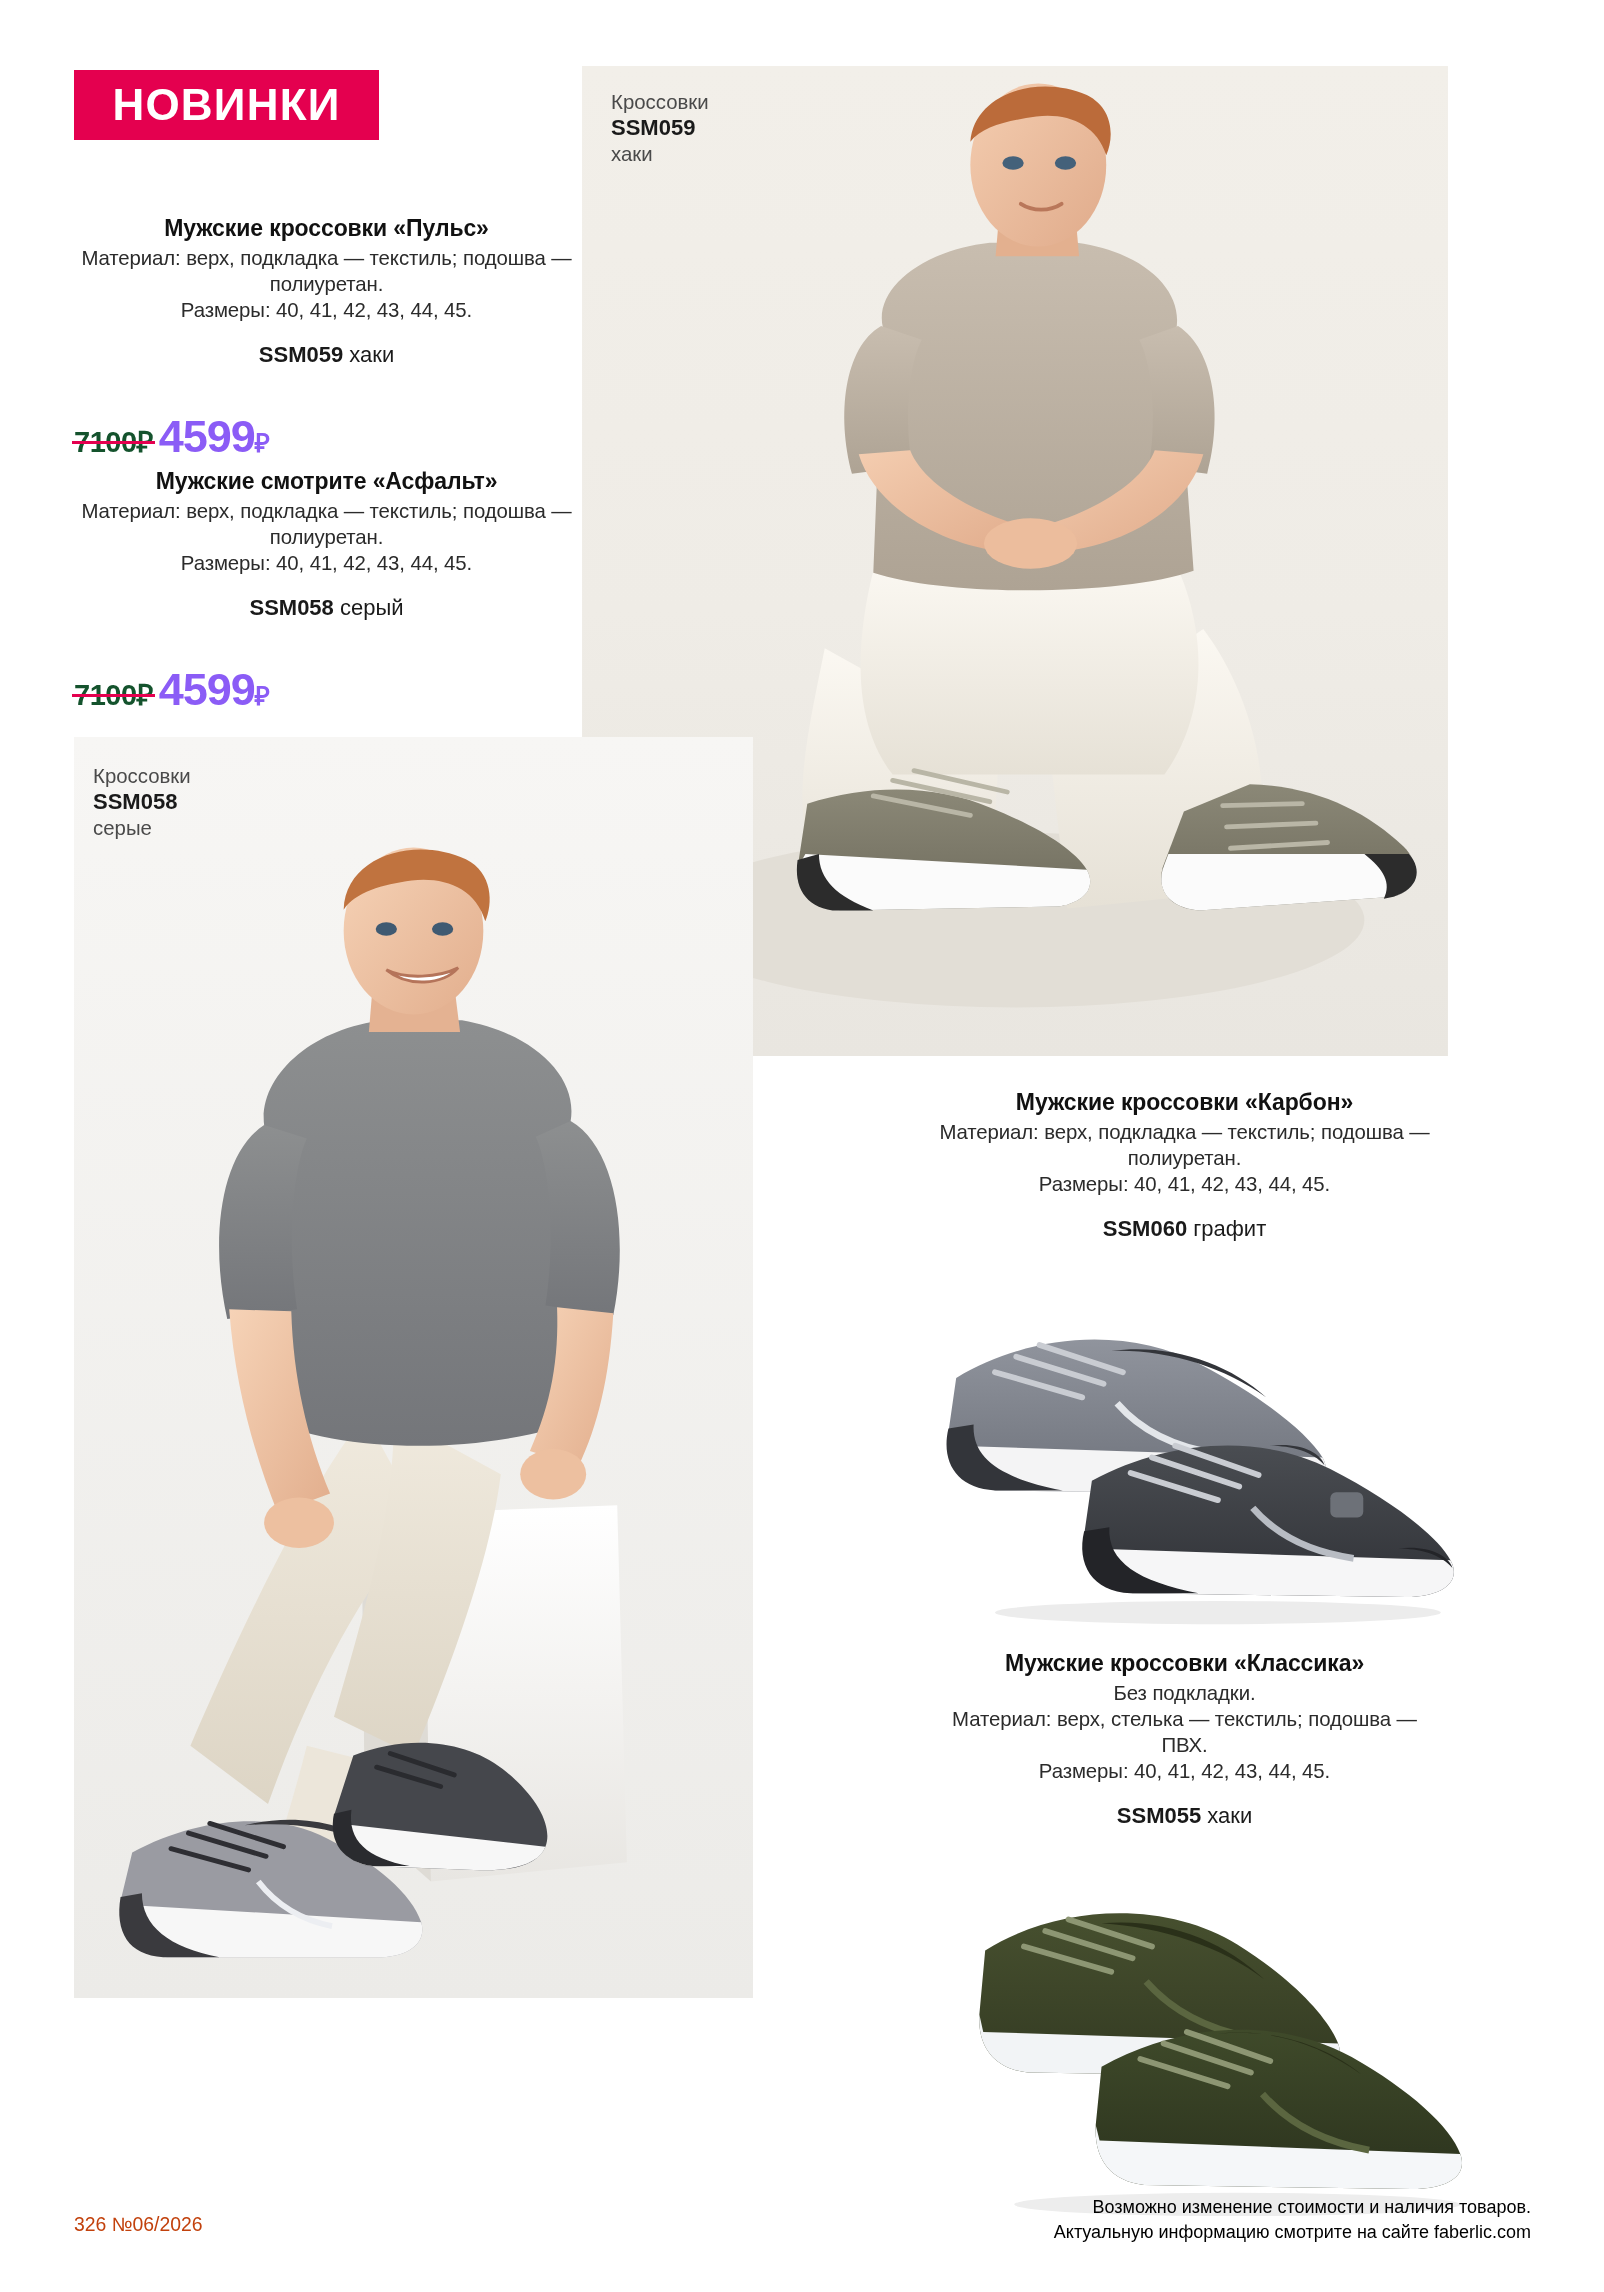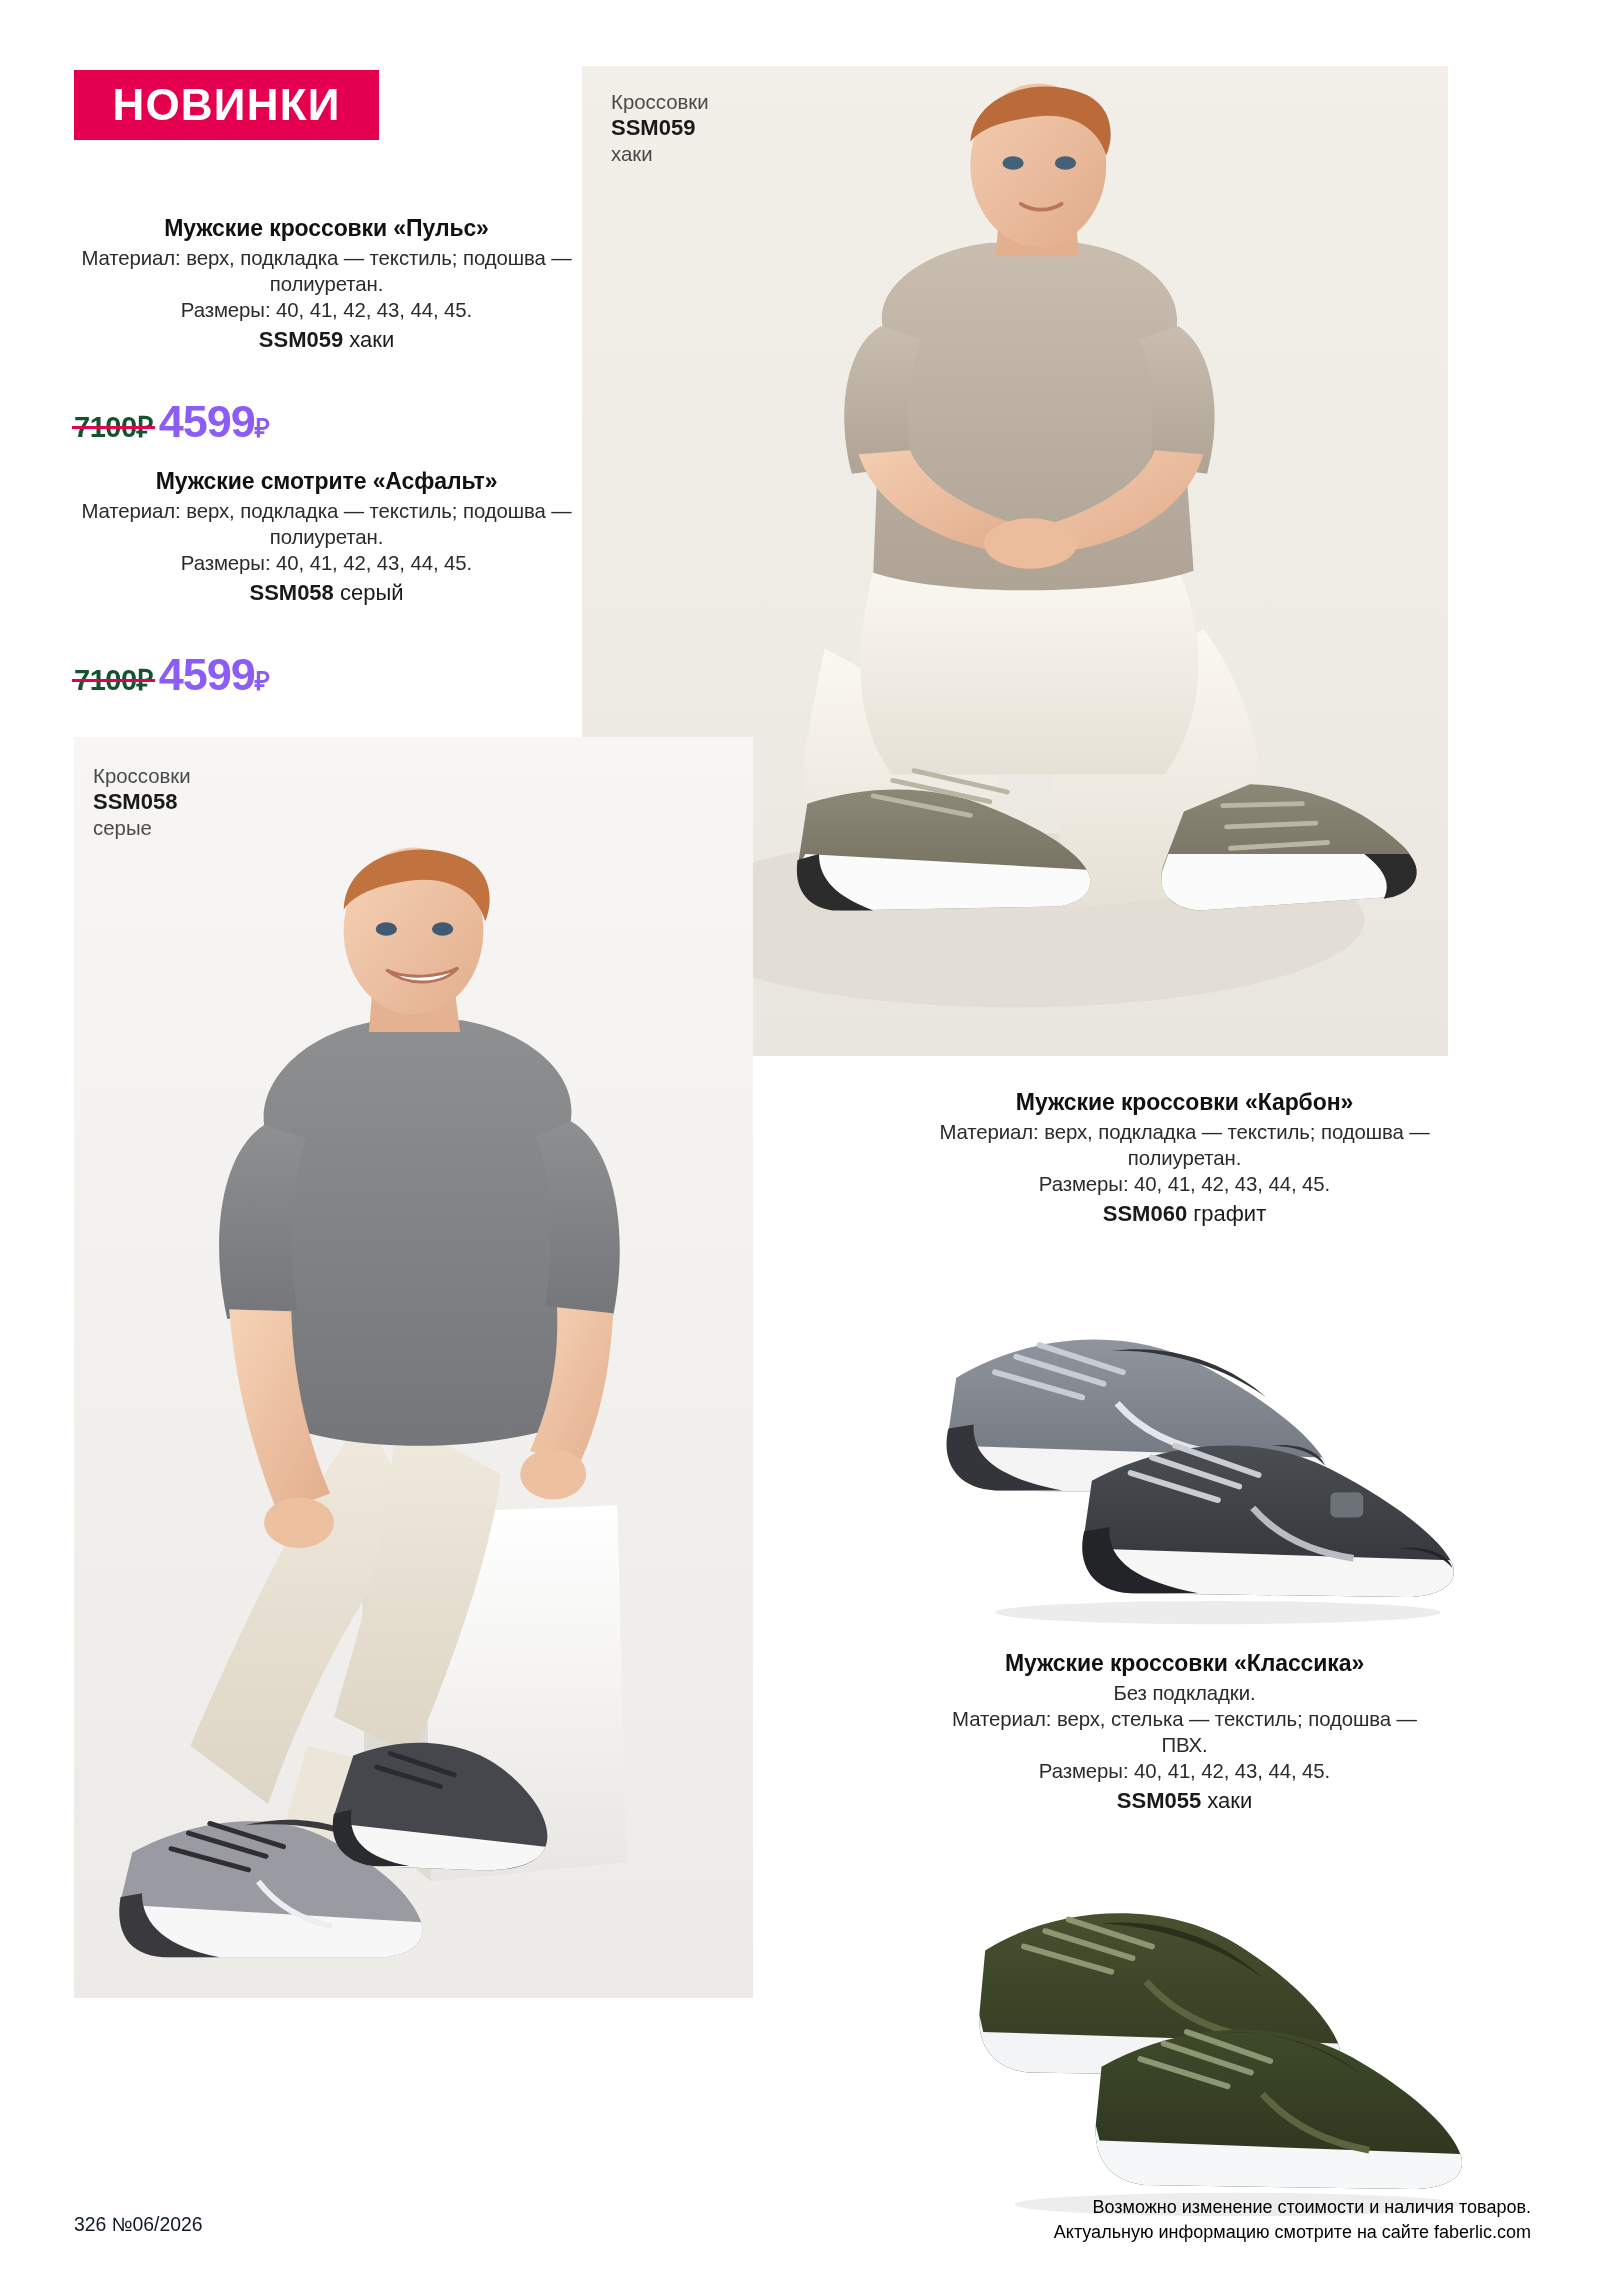--- a/index.html
+++ b/index.html
@@ -41,21 +41,21 @@
   }
   .prod-desc {
     font-size: 20.4px;
     line-height: 26px;
     color: #2b2b2b;
     letter-spacing: -0.1px;
   }
   .prod-code {
     font-size: 22px;
     color: #1a1a1a;
-    margin-top: 4px;
+    margin-top: 19px;
   }
   .prod-code b { font-weight: bold; }
   .prod-code .color { font-weight: normal; }
 
   .price-row {
     margin-top: 5.8px;
     display: flex;
     align-items: baseline;
     gap: 5.8px;
   }
@@ -108,21 +108,21 @@
   #photo-top { left: 582px; top: 66px; width: 866px; height: 990px; background: #f3f1ee; }
   #photo-left { left: 74px; top: 737px; width: 679px; height: 1261px; background: #f5f4f2; }
   #photo-carbon { left: 927px; top: 1252px; width: 543px; height: 378px; background: #ffffff; }
   #photo-classic { left: 927px; top: 1834px; width: 543px; height: 388px; background: #ffffff; }
 
   
   #footer-left {
     position: absolute;
     left: 74px; bottom: 56px;
     font-size: 19.4px;
-    color: #0f172a;
+    color: #c2410c;
   }
   #footer-left .page-num { font-weight: normal; }
   #footer-right {
     position: absolute;
     right: 74px; bottom: 47px;
     text-align: right;
     font-size: 18px;
     line-height: 25px;
     color: #000000;
   }

